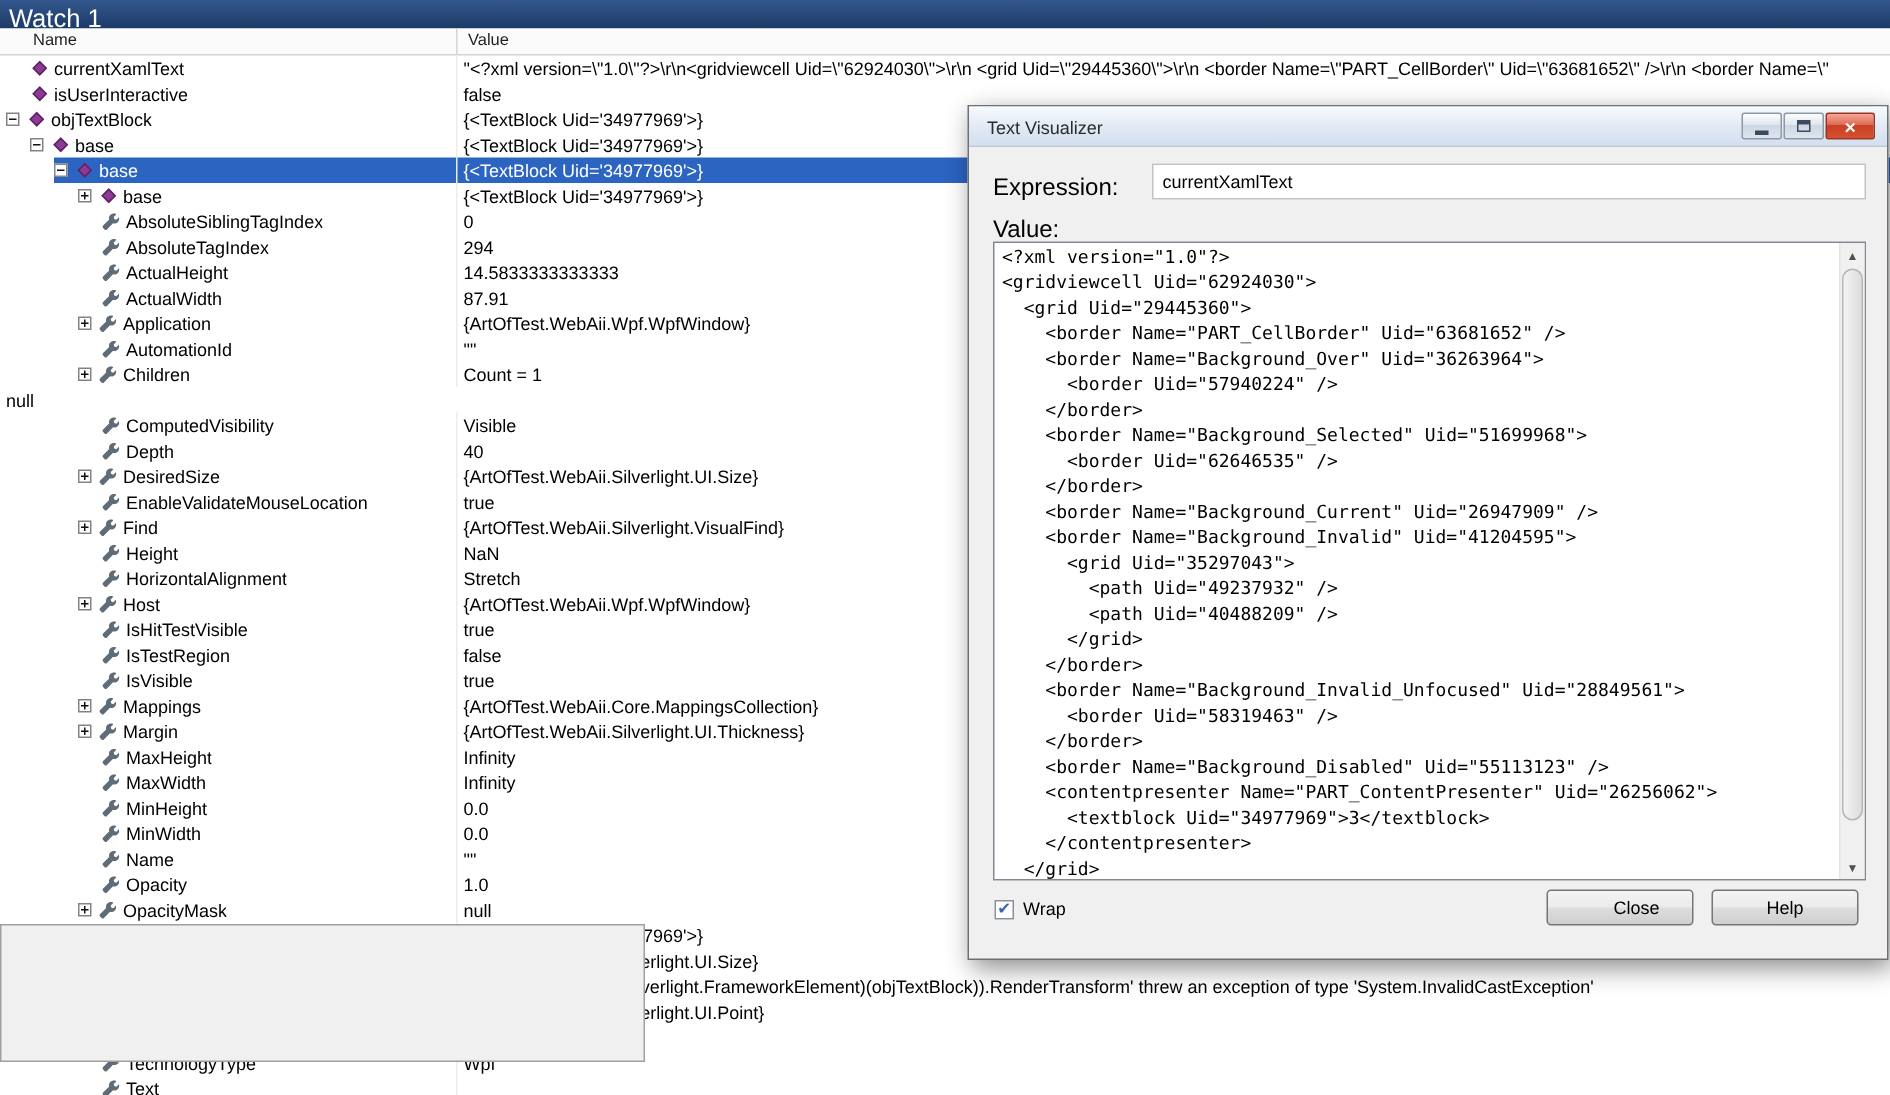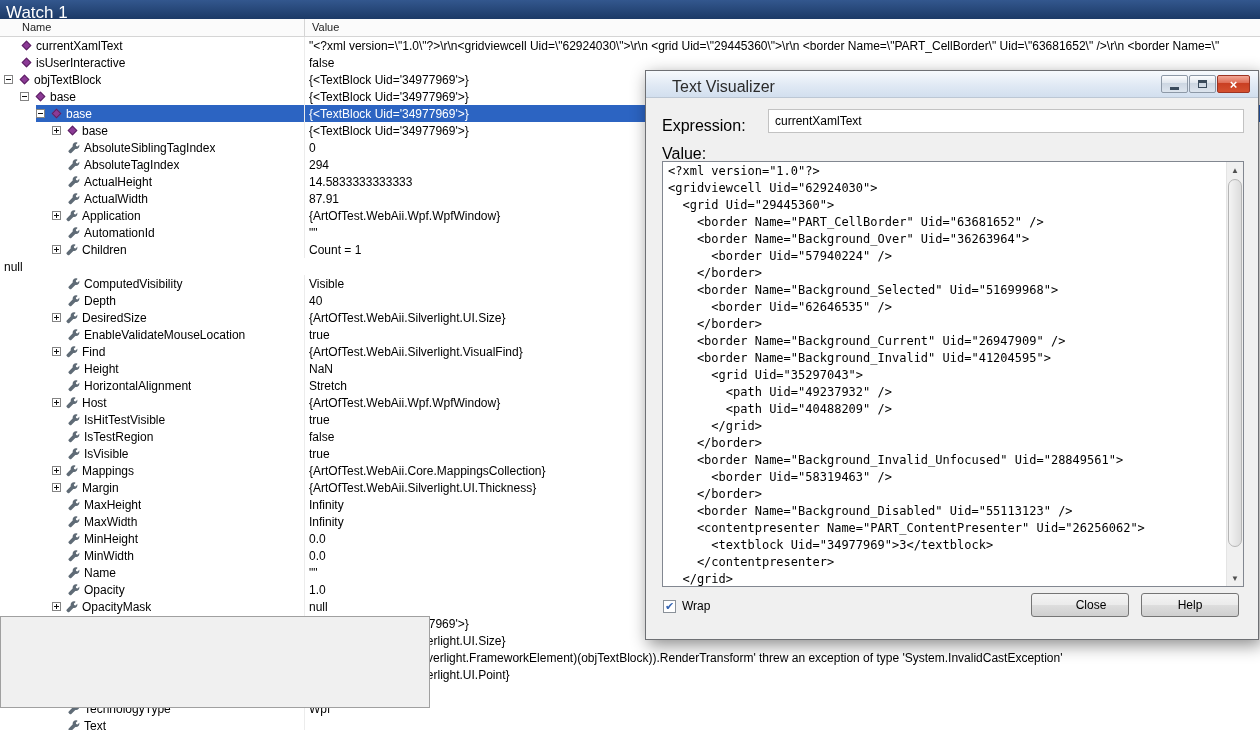--- a/index.html
+++ b/index.html
@@ -36,21 +36,21 @@
   .datatip-box { position:absolute; left:0; top:616px; width:430px; height:92px;
                  background:#f0f0f0; border:1px solid #a0a0a0; z-index:10; }
 
   
   .dialog { position:absolute; left:645px; top:70px; width:614px; height:570px;
             background:#f0f0f0; border:1px solid #6e7074;
             box-shadow:3px 5px 16px rgba(0,0,0,.45); z-index:20; }
   .dlg-titlebar { position:absolute; left:0; top:0; right:0; height:27px;
                   background:linear-gradient(#f7fafd,#e0e9f4 55%,#d2dfee);
                   border-bottom:1px solid #bcc7d4; }
-  .dlg-title { position:absolute; left:26px; top:7px; font-size:16px; color:#2b2b2b; }
+  .dlg-title { position:absolute; left:12px; top:7px; font-size:12px; color:#2b2b2b; }
   .winbtns { position:absolute; right:8px; top:4px; display:flex; gap:1px; }
   .winbtn { width:27px; height:18px; border:1px solid #8d99a7; border-radius:2px;
             background:linear-gradient(#fcfdfe,#dfe6ee 45%,#ccd6e2 45%,#dde5ee);
             display:flex; align-items:center; justify-content:center; }
   .glyph-min { width:9px; height:3px; background:#3a4b5c; margin-top:8px; }
   .glyph-max { width:9px; height:8px; border:1px solid #3a4b5c; border-top-width:3px; }
   .winbtn.close { width:33px; border-color:#9c3423; color:#fff; font-size:13px; font-weight:bold;
                   background:linear-gradient(#f2a695,#dd6a52 45%,#c93f22 45%,#d4502f); }
 
   .lbl { position:absolute; font-size:16px; color:#000; }

